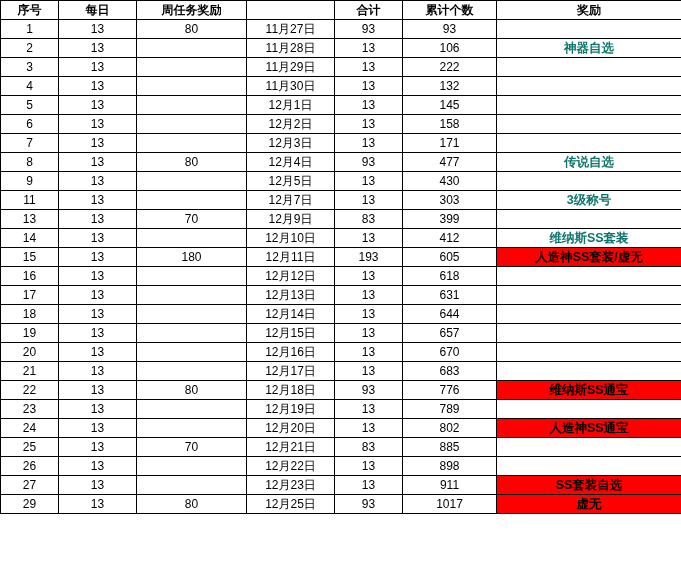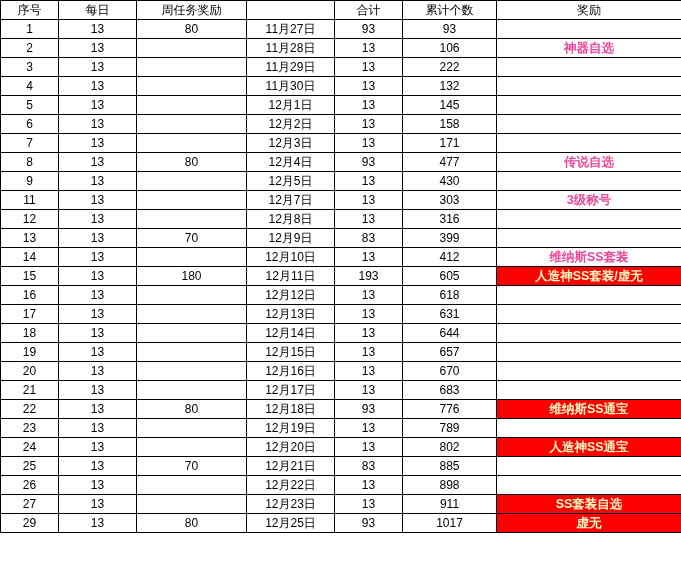--- a/index.html
+++ b/index.html
@@ -29,44 +29,44 @@
     border: 1px solid #000000;
     height: 18px;
     line-height: 16px;
     text-align: center;
     vertical-align: middle;
     padding: 0;
     overflow: hidden;
     white-space: nowrap;
   }
   thead th {
-    font-weight: normal;
+    font-weight: bold;
     font-size: 12px;
     height: 20px;
   }
   
   col.c-idx    { width: 58px; }
   col.c-daily  { width: 78px; }
   col.c-weekly { width: 110px; }
   col.c-date   { width: 88px; }
   col.c-total  { width: 68px; }
   col.c-cum    { width: 94px; }
   col.c-reward { width: 185px; }
 
   .reward-cell {
     font-weight: bold;
     font-size: 12.5px;
   }
   .reward-plain {
     background: #ffffff;
-    color: #ec4899;
+    color: #0f766e;
   }
   .reward-hl {
     background: #fe0000;
-    color: #fef9c3;
+    color: #000000;
   }
 </style>
 </head>
 <body>
 
 <div class="sheet">
   <table class="grid">
     <colgroup>
       <col class="c-idx">
         <col class="c-daily">
@@ -172,29 +172,20 @@
         <tr>
           <td>11</td>
           <td>13</td>
           <td></td>
           <td>12月7日</td>
           <td>13</td>
           <td>303</td>
           <td class="reward-cell reward-plain">3级称号</td>
         </tr>
         <tr>
-          <td>12</td>
-          <td>13</td>
-          <td></td>
-          <td>12月8日</td>
-          <td>13</td>
-          <td>316</td>
-          <td class="reward-cell reward-plain"></td>
-        </tr>
-        <tr>
           <td>13</td>
           <td>13</td>
           <td>70</td>
           <td>12月9日</td>
           <td>83</td>
           <td>399</td>
           <td class="reward-cell reward-plain"></td>
         </tr>
         <tr>
           <td>14</td>

